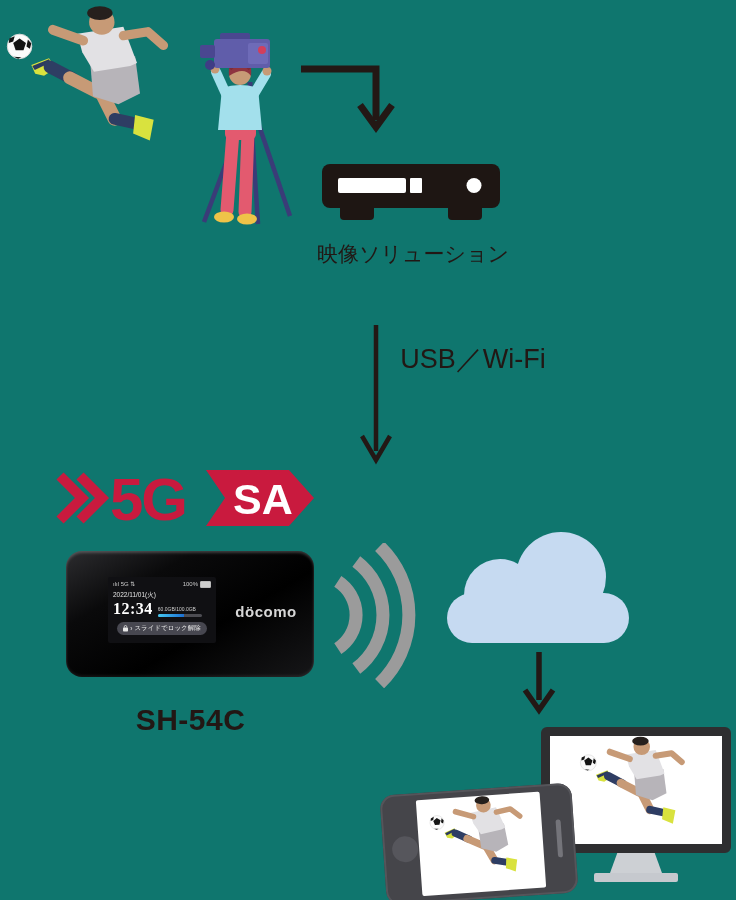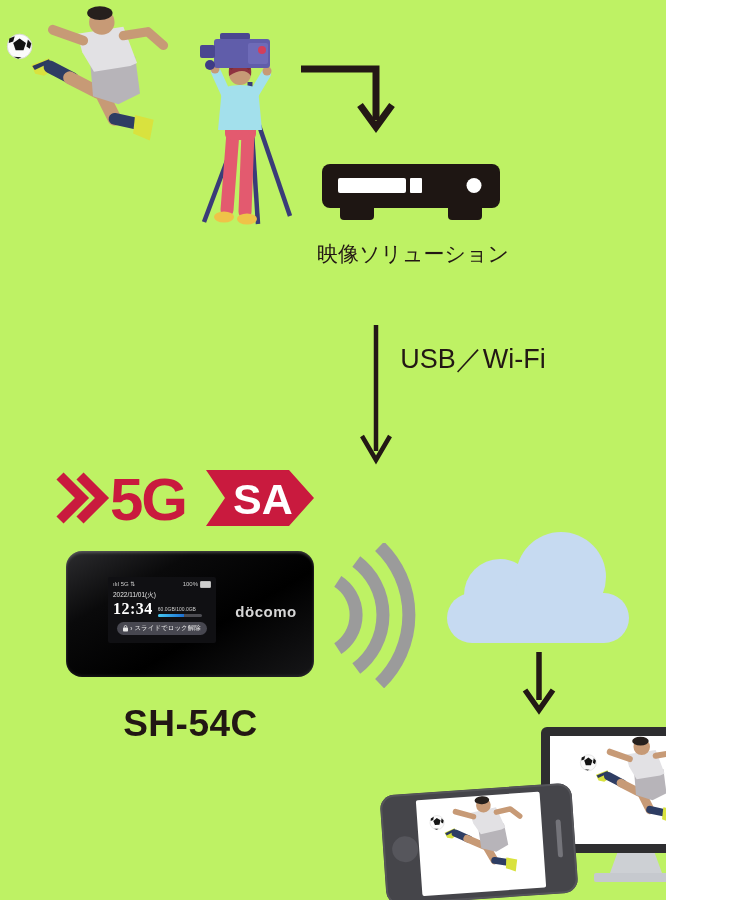--- a/index.html
+++ b/index.html
@@ -1,24 +1,24 @@
 <!DOCTYPE html>
 <html><head>
 <meta charset="utf-8">
 <style>
   html,body{margin:0;padding:0;background:#fff;}
   #stage{
-    position:relative;width:666px;height:900px;background:#bef264;overflow:hidden;
+    position:relative;width:736px;height:900px;background:#0f766e;overflow:hidden;
     font-family:"Liberation Sans","DejaVu Sans",sans-serif;color:#221714;
   }
   .abs{position:absolute;}
   svg text{font-family:"Liberation Sans","DejaVu Sans",sans-serif;}
   .jp-label{text-align:center;line-height:27px;font-size:21px;font-weight:500;color:#221714;}
   .conn-label{text-align:center;line-height:36px;font-size:27px;font-weight:500;color:#221714;}
-  .model-label{text-align:center;font-size:37px;font-weight:700;color:#221714;letter-spacing:.5px;}
+  .model-label{text-align:center;font-size:30px;font-weight:700;color:#221714;letter-spacing:.5px;}
   
   .router{
     width:248px;height:126px;border-radius:16px;
     background:linear-gradient(150deg,#2c2c2f 0%,#0a0a0b 28%,#000 60%,#161618 100%);
     box-shadow:inset 0 2px 3px rgba(255,255,255,.22), inset 0 -2px 3px rgba(255,255,255,.07);
   }
   .router-screen{
     position:absolute;left:42px;top:26px;width:108px;height:66px;border-radius:2px;
     background:#101013;padding:4px 5px;box-sizing:border-box;color:#d7d7d7;
   }

